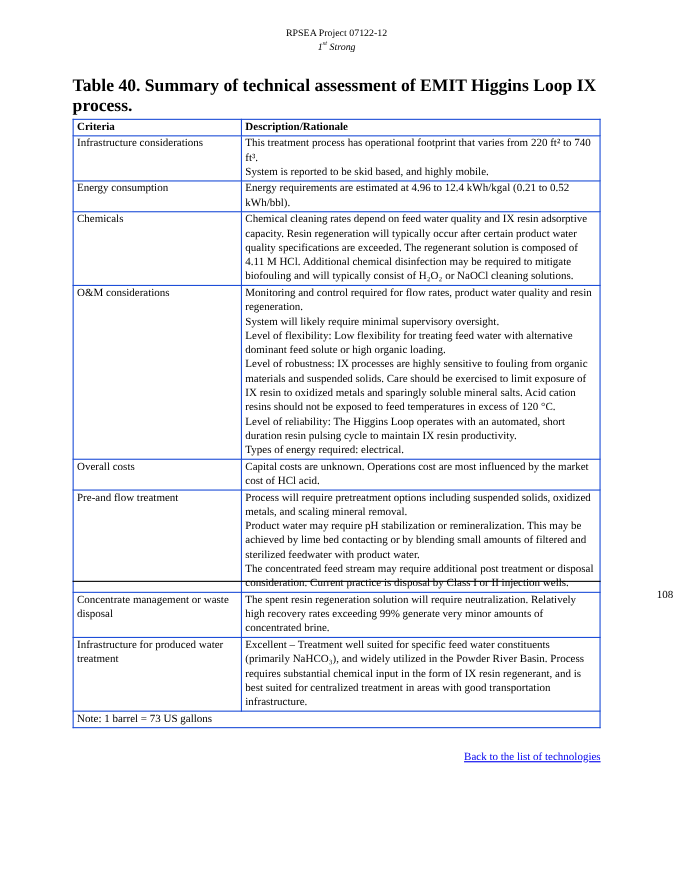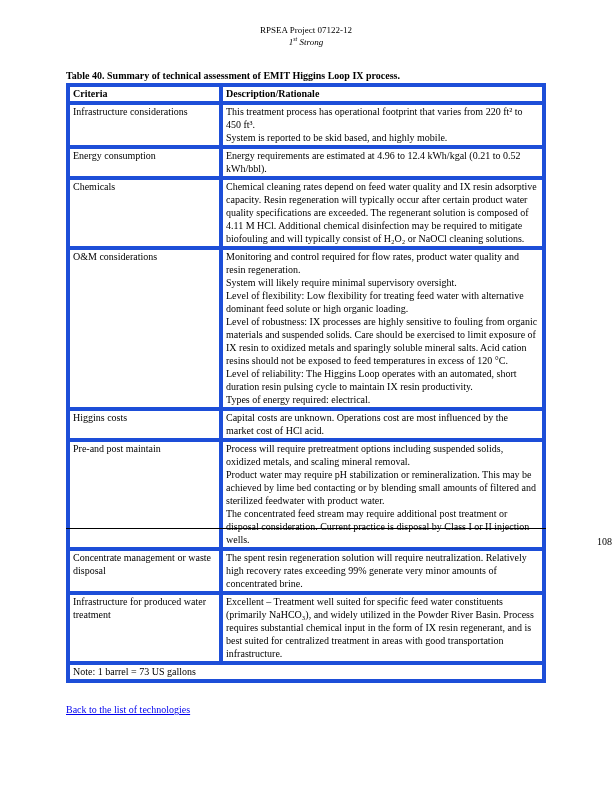--- a/index.html
+++ b/index.html
@@ -24,45 +24,45 @@
     line-height: 11.5px;
   }
   .doc-header .line-italic { font-style: italic; }
   .doc-header sup {
     font-size: 6px;
     vertical-align: super;
     line-height: 0;
   }
   .table-title {
     font-weight: bold;
-    font-size: 10px;
+    font-size: 16px;
     margin-top: 22px;
     margin-bottom: 2px;
   }
   table.assessment {
     border-collapse: collapse;
     width: 100%;
     font-size: 10px;
     line-height: 13px;
     table-layout: fixed;
   }
   table.assessment th,
   table.assessment td {
-    border: 4px solid #1d4ed8;
+    border: 1px solid #1d4ed8;
     padding: 0px 4px 1px 3px;
     vertical-align: top;
     text-align: left;
     font-weight: normal;
   }
   table.assessment th { font-weight: bold; }
   th.criteria-col { width: 153px; }
   td.description-cell { white-space: pre-line; }
   td.criteria-cell { white-space: normal; }
   .link-row {
-    text-align: left;
+    text-align: right;
     margin-top: 21px;
     font-size: 10px;
   }
   a.back-link {
     color: #0000ee;
     text-decoration: underline;
     cursor: pointer;
   }
   .footer-line {
     position: absolute;
@@ -95,21 +95,21 @@
   <table class="assessment">
     <thead>
       <tr>
         <th class="criteria-col">Criteria</th>
         <th>Description/Rationale</th>
       </tr>
     </thead>
     <tbody id="table-body">
   <tr>
     <td class="criteria-cell">Infrastructure considerations</td>
-    <td class="description-cell">This treatment process has operational footprint that varies from 220 ft² to 450 ft³.
+    <td class="description-cell">This treatment process has operational footprint that varies from 220 ft² to 740 ft³.
 System is reported to be skid based, and highly mobile.</td>
   </tr>
 
   <tr>
     <td class="criteria-cell">Energy consumption</td>
     <td class="description-cell">Energy requirements are estimated at 4.96 to 12.4 kWh/kgal (0.21 to 0.52 kWh/bbl).</td>
   </tr>
 
   <tr>
     <td class="criteria-cell">Chemicals</td>
@@ -121,26 +121,26 @@
     <td class="criteria-cell">O&amp;M considerations</td>
     <td class="description-cell">Monitoring and control required for flow rates, product water quality and resin regeneration.
 System will likely require minimal supervisory oversight.
 Level of flexibility: Low flexibility for treating feed water with alternative dominant feed solute or high organic loading.
 Level of robustness: IX processes are highly sensitive to fouling from organic materials and suspended solids. Care should be exercised to limit exposure of IX resin to oxidized metals and sparingly soluble mineral salts. Acid cation resins should not be exposed to feed temperatures in excess of 120 °C.
 Level of reliability: The Higgins Loop operates with an automated, short duration resin pulsing cycle to maintain IX resin productivity.
 Types of energy required: electrical.</td>
   </tr>
 
   <tr>
-    <td class="criteria-cell">Higgins costs</td>
+    <td class="criteria-cell">Overall costs</td>
     <td class="description-cell">Capital costs are unknown. Operations cost are most influenced by the market cost of HCl acid.</td>
   </tr>
 
   <tr>
-    <td class="criteria-cell">Pre-and post maintain</td>
+    <td class="criteria-cell">Pre-and flow treatment</td>
     <td class="description-cell">Process will require pretreatment options including suspended solids, oxidized metals, and scaling mineral removal.
 Product water may require pH stabilization or remineralization. This may be achieved by lime bed contacting or by blending small amounts of filtered and sterilized feedwater with product water.
 The concentrated feed stream may require additional post treatment or disposal consideration. Current practice is disposal by Class I or II injection wells.</td>
   </tr>
 
   <tr>
     <td class="criteria-cell">Concentrate management or waste disposal</td>
     <td class="description-cell">The spent resin regeneration solution will require neutralization. Relatively high recovery rates exceeding 99% generate very minor amounts of concentrated brine.</td>
   </tr>
 

